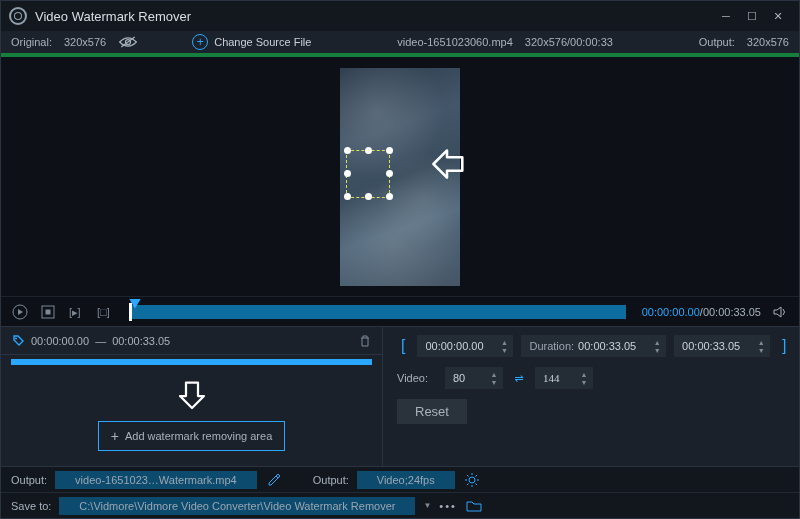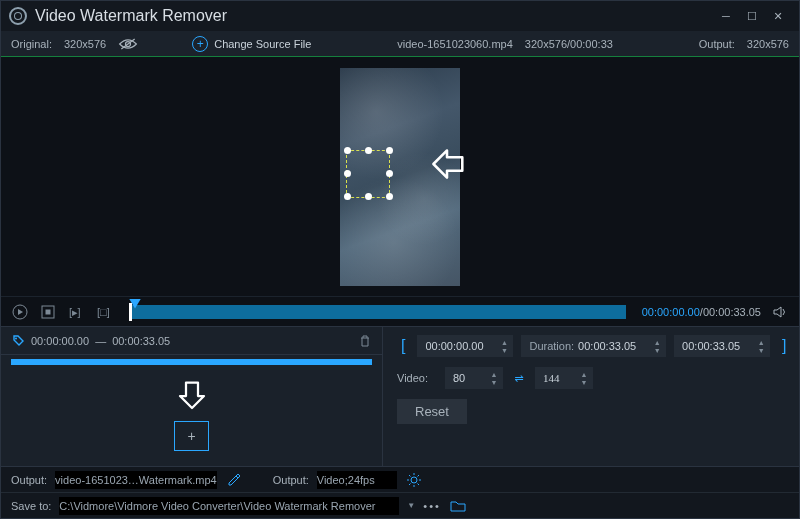--- a/index.html
+++ b/index.html
@@ -1,22 +1,22 @@
 <!DOCTYPE html>
 <html><head>
 <meta charset="utf-8">
 <style>
 *{box-sizing:border-box;margin:0;padding:0;font-family:-apple-system,"Segoe UI",Arial,sans-serif;font-size:11px;color:#a8b2bb;user-select:none}
 body{background:#0d1117;width:800px;height:519px;overflow:hidden;display:flex;flex-direction:column;border:1px solid #2a3340}
 .titlebar{height:30px;background:#13181f;display:flex;align-items:center;padding:0 8px}
 .titlebar .logo{width:18px;height:18px;border:2px solid #8ea0ae;border-radius:50%;display:flex;align-items:center;justify-content:center;margin-right:8px}
 .titlebar .logo::before{content:"";width:8px;height:8px;border-radius:50%;box-shadow:0 0 0 1px #8ea0ae inset}
-.titlebar .title{color:#d8dee4;font-size:16px;flex:1}
+.titlebar .title{color:#d8dee4;font-size:13px;flex:1}
 .titlebar .wbtn{width:26px;height:26px;display:flex;align-items:center;justify-content:center;color:#a8b2bb;cursor:pointer}
-.infobar{height:26px;background:#1b222b;display:flex;align-items:center;padding:0 10px;gap:12px;font-size:11px;border-bottom:1px solid #15803d}
+.infobar{height:26px;background:#1b222b;display:flex;align-items:center;padding:0 10px;gap:12px;font-size:11px;border-bottom:4px solid #15803d}
 .infobar .sep{flex:1}
 .eye-off{width:20px;height:14px;position:relative}
 .eye-off svg{width:20px;height:14px}
 .changesrc{display:flex;align-items:center;gap:6px;color:#2aa7ff;cursor:pointer}
 .changesrc .plus{width:16px;height:16px;border:1.5px solid #2aa7ff;border-radius:50%;display:flex;align-items:center;justify-content:center;color:#2aa7ff;font-size:12px;line-height:1}
 .preview{flex:1;background:#0d1117;position:relative;display:flex;align-items:center;justify-content:center}
 .frame{width:120px;height:218px;background:linear-gradient(160deg,#2a3a4a 0%,#44576a 30%,#3a4d5e 50%,#536a7d 70%,#455565 100%);position:relative;overflow:hidden}
 .frame::after{content:"";position:absolute;inset:0;background:radial-gradient(circle at 30% 20%,rgba(255,255,255,.15),transparent 35%),radial-gradient(circle at 70% 60%,rgba(255,255,255,.1),transparent 30%),radial-gradient(circle at 45% 80%,rgba(255,255,255,.12),transparent 35%)}
 .selbox{position:absolute;border:1px dashed #d9e04a;}
 .handle{position:absolute;width:7px;height:7px;background:#fff;border-radius:50%;margin:-3.5px}
@@ -44,21 +44,21 @@
 .numfield{display:flex;align-items:center;background:#242c36;height:22px;padding:0 4px 0 8px;gap:4px}
 .numfield input{background:transparent;border:none;color:#c9d2da;font-size:11px;width:auto;outline:none}
 .spin{display:flex;flex-direction:column;gap:1px}
 .spin div{width:10px;height:7px;display:flex;align-items:center;justify-content:center;cursor:pointer;color:#7d8a96;font-size:7px;line-height:1}
 .lbl{width:40px;font-size:11px}
 .link-icon{color:#2aa7ff;width:16px;text-align:center;cursor:pointer}
 .resetbtn{background:#2a323c;padding:5px 18px;cursor:pointer;width:fit-content;font-size:13px}
 .footer{height:52px;background:#12171e;border-top:1px solid #2a3340;display:flex;flex-direction:column}
 .frow{flex:1;display:flex;align-items:center;padding:0 10px;gap:8px}
 .frow .grow{flex:1;display:flex;align-items:center;gap:8px}
-.pathbox{background:#000000;padding:3px 0;color:#9aa6b1;font-size:11px;min-width:160px}
+.pathbox{background:#0c4a6e;padding:3px 20px;color:#9aa6b1;font-size:11px;min-width:160px}
 .frow .iconbtn{width:18px;height:18px;color:#2aa7ff;cursor:pointer;display:flex;align-items:center;justify-content:center}
 .exportbtn{background:#2aa7ff;color:#fff;padding:8px 34px;font-size:12px;cursor:pointer;margin-left:auto}
 .dots{letter-spacing:2px;cursor:pointer}
 svg{display:block}
 </style>
 </head>
 <body>
 
 <div class="titlebar">
   <div class="logo"></div>
@@ -166,20 +166,21 @@
     </div>
     <div class="seg-track"></div>
     <div class="seg-body">
       <div class="arrow-indicator" style="position:static;width:30px;height:30px">
         <svg viewBox="0 0 40 40">
             <path d="M12 2 L12 20 L4 20 L20 36 L36 20 L28 20 L28 2 Z" fill="none" stroke="#fff" stroke-width="3" stroke-linejoin="round"></path>
           </svg>
       </div>
       <div class="addbtn">
         <span style="font-size:14px">+</span>
+        <span>Add watermark removing area</span>
       </div>
     </div>
   </div>
 
   <div class="rightpanel">
     <div class="row">
       <span class="bracket">[</span>
       <div class="numfield">
           <input style="width: 70px;" value="00:00:00.00">
           <div class="spin">

